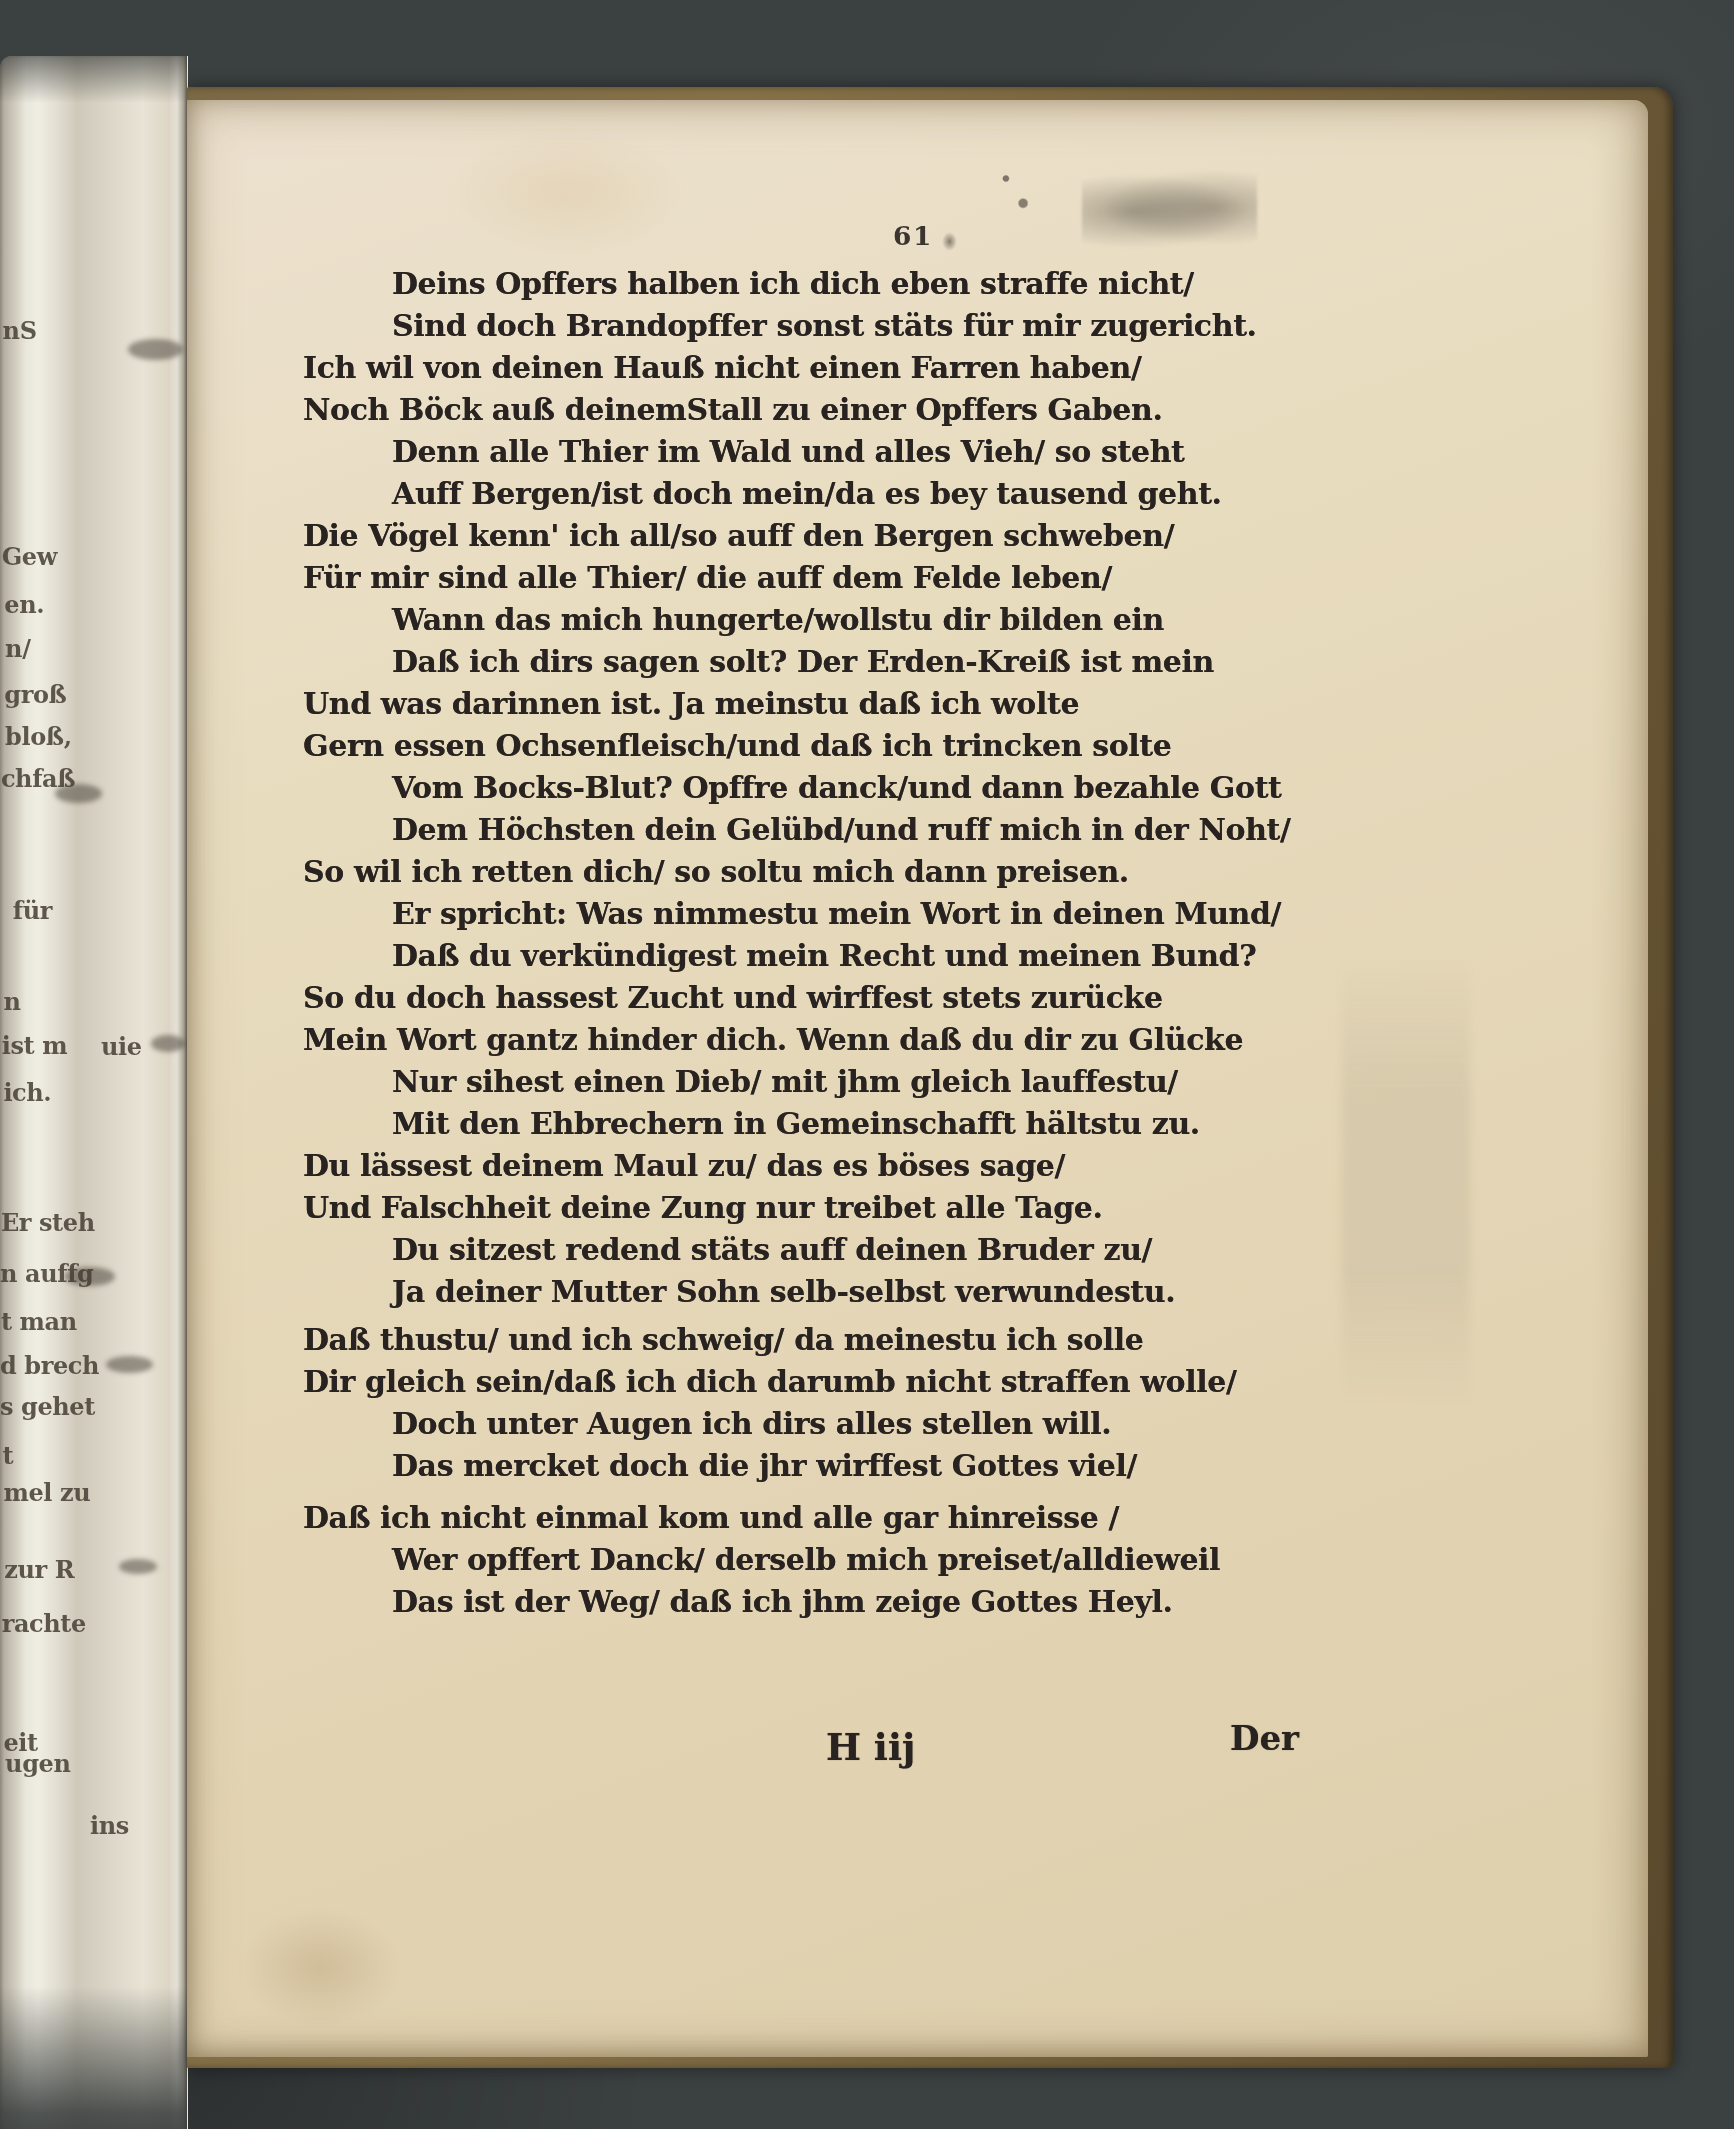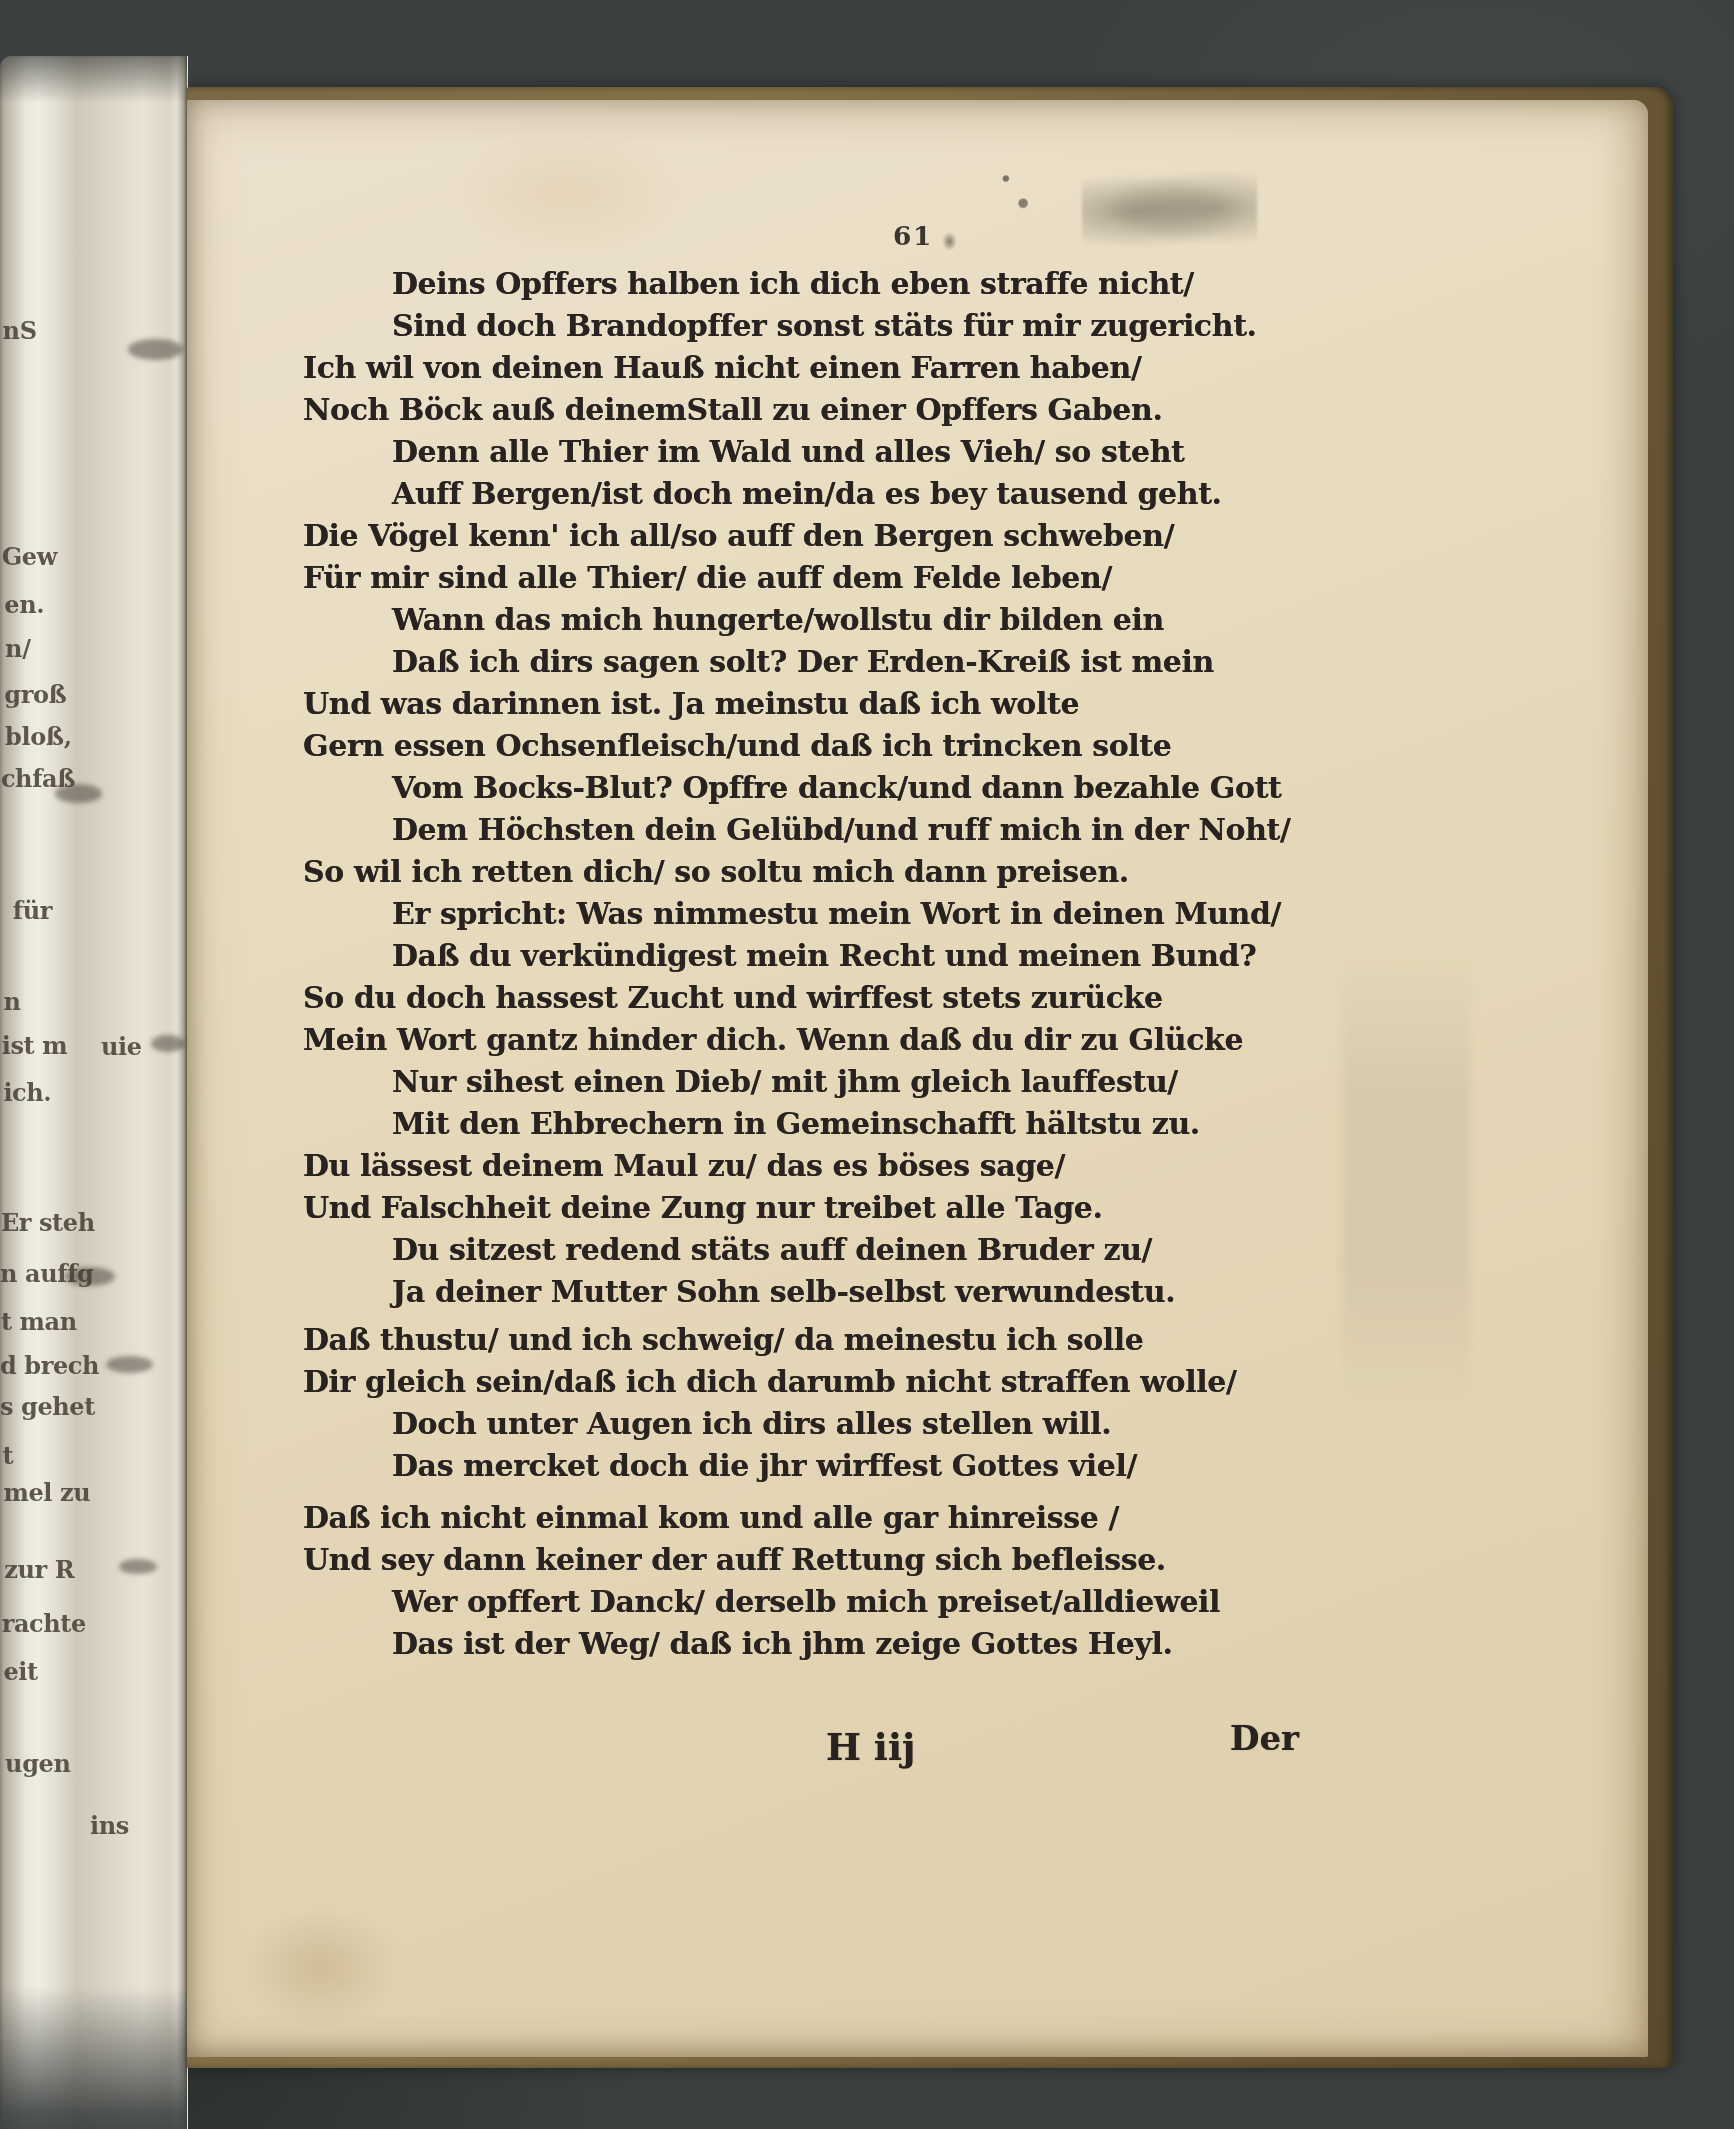--- a/index.html
+++ b/index.html
@@ -141,21 +141,21 @@
     <span class="frag" style="left: 3.4px; top: 1078px;">ich.</span>
     <span class="frag" style="left: 0.9px; top: 1208px;">Er steh</span>
     <span class="frag" style="left: 0px; top: 1259px;">n auffg</span>
     <span class="frag" style="left: 0.9px; top: 1307px;">t man</span>
     <span class="frag" style="left: 0px; top: 1351px;">d brech</span>
     <span class="frag" style="left: 0px; top: 1392px;">s gehet</span>
     <span class="frag" style="left: 2.6px; top: 1441px;">t</span>
     <span class="frag" style="left: 3.4px; top: 1478px;">mel zu</span>
     <span class="frag" style="left: 4.3px; top: 1555px; text-align: right;">zur R</span>
     <span class="frag" style="left: 1.7px; top: 1609px;">rachte</span>
-    <span class="frag" style="left: 3.4px; top: 1657px; text-align: right;">eit</span>
+    <span class="frag" style="left: 3.4px; top: 1728px; text-align: right;">eit</span>
     <span class="frag" style="left: 5.1px; top: 1749px;">ugen</span>
     <span class="frag" style="left: 90px; top: 1811px;">ins</span>
   </div>
 
 <div class="page">
   <div class="surface">
 
     <div class="stain st-top"></div>
     <div class="stain st-bottom"></div>
     <div class="stain st-ghost"></div>
@@ -189,21 +189,20 @@
         <div class="vline indent">Mit den Ehbrechern in Gemeinschafft hältstu zu.</div>
         <div class="vline">Du lässest deinem Maul zu/ das es böses sage/</div>
         <div class="vline">Und Falschheit deine Zung nur treibet alle Tage.</div>
         <div class="vline indent">Du sitzest redend stäts auff deinen Bruder zu/</div>
         <div class="vline indent">Ja deiner Mutter Sohn selb-selbst verwundestu.</div>
         <div class="vline" style="margin-top: 6px;">Daß thustu/ und ich schweig/ da meinestu ich solle</div>
         <div class="vline">Dir gleich sein/daß ich dich darumb nicht straffen wolle/</div>
         <div class="vline indent">Doch unter Augen ich dirs alles stellen will.</div>
         <div class="vline indent">Das mercket doch die jhr wirffest Gottes viel/</div>
         <div class="vline" style="margin-top: 10.2px;">Daß ich nicht einmal kom und alle gar hinreisse /</div>
-        <div class="vline">Und sey dann keiner der auff Rettung sich befleisse.</div>
         <div class="vline indent">Wer opffert Danck/ derselb mich preiset/alldieweil</div>
         <div class="vline indent">Das ist der Weg/ daß ich jhm zeige Gottes Heyl.</div>
       </div>
 
     <div class="sig">H iij</div>
     <div class="catch">Der</div>
 
   </div>
 </div>
 

